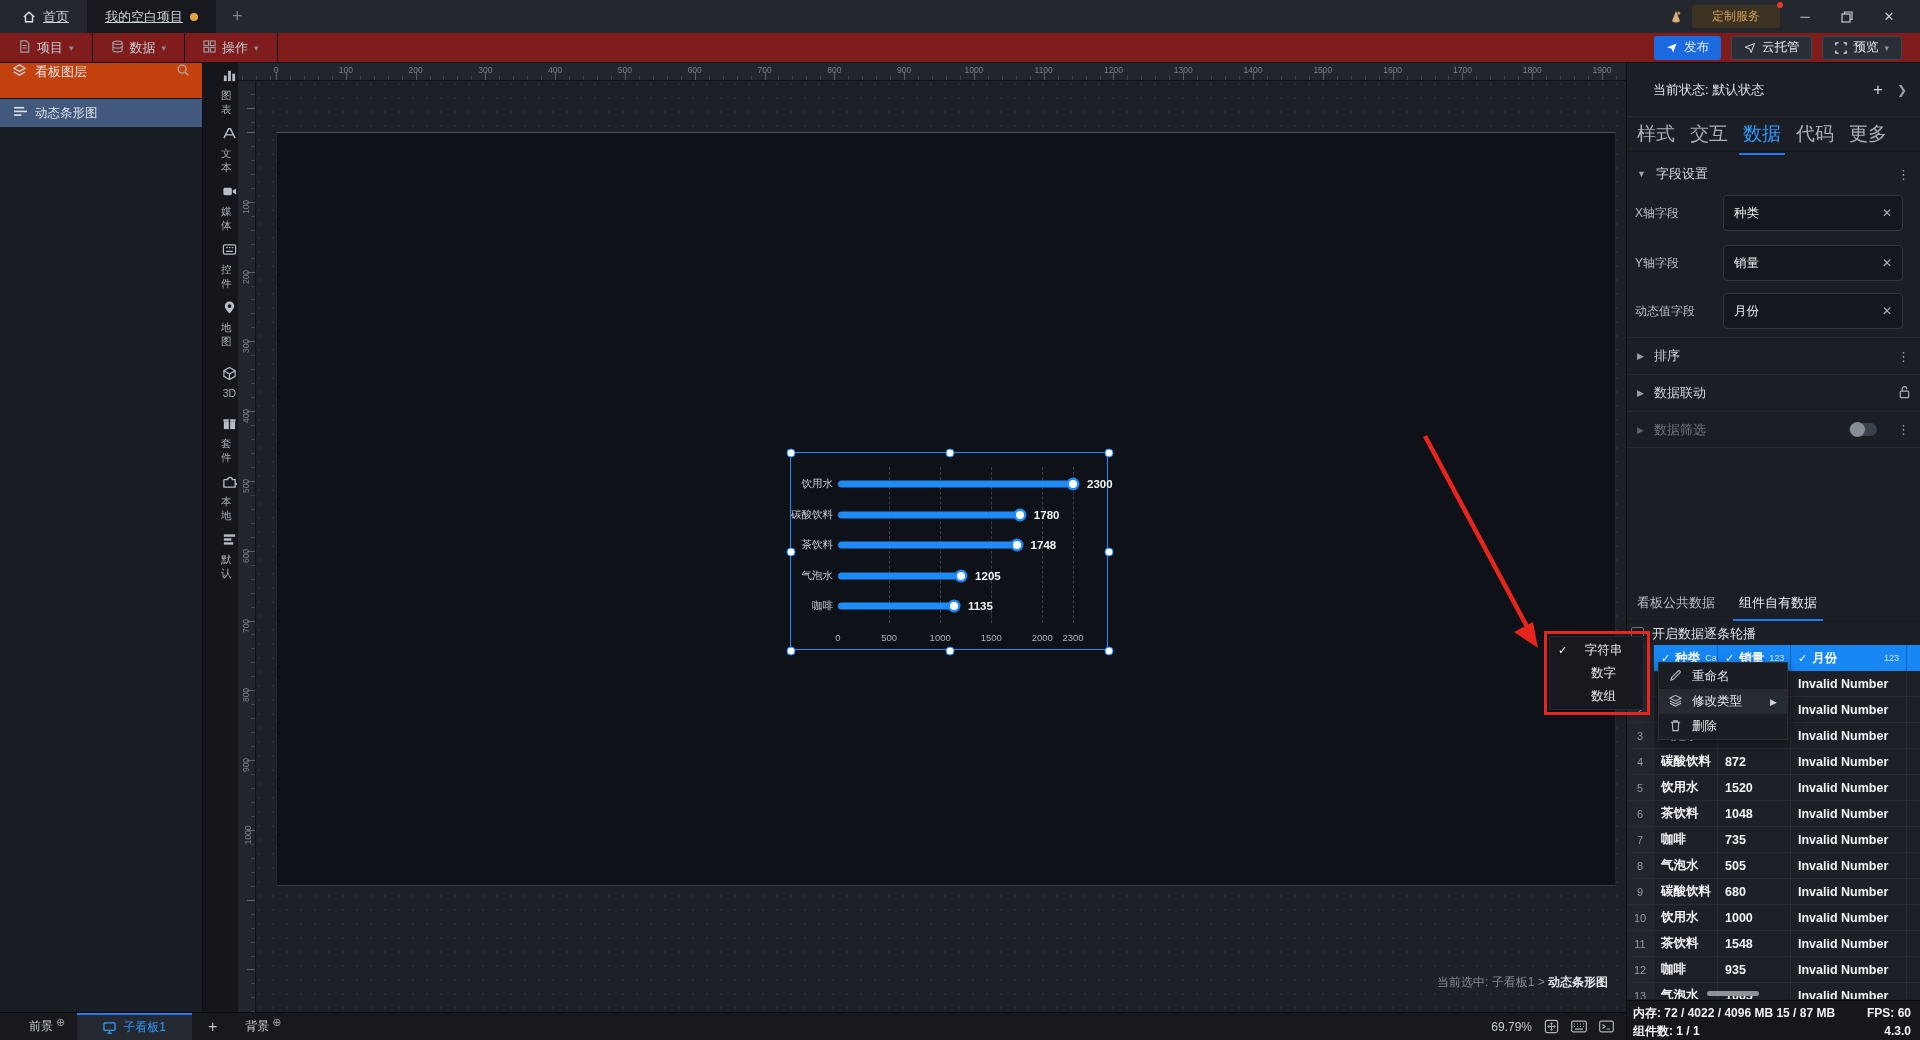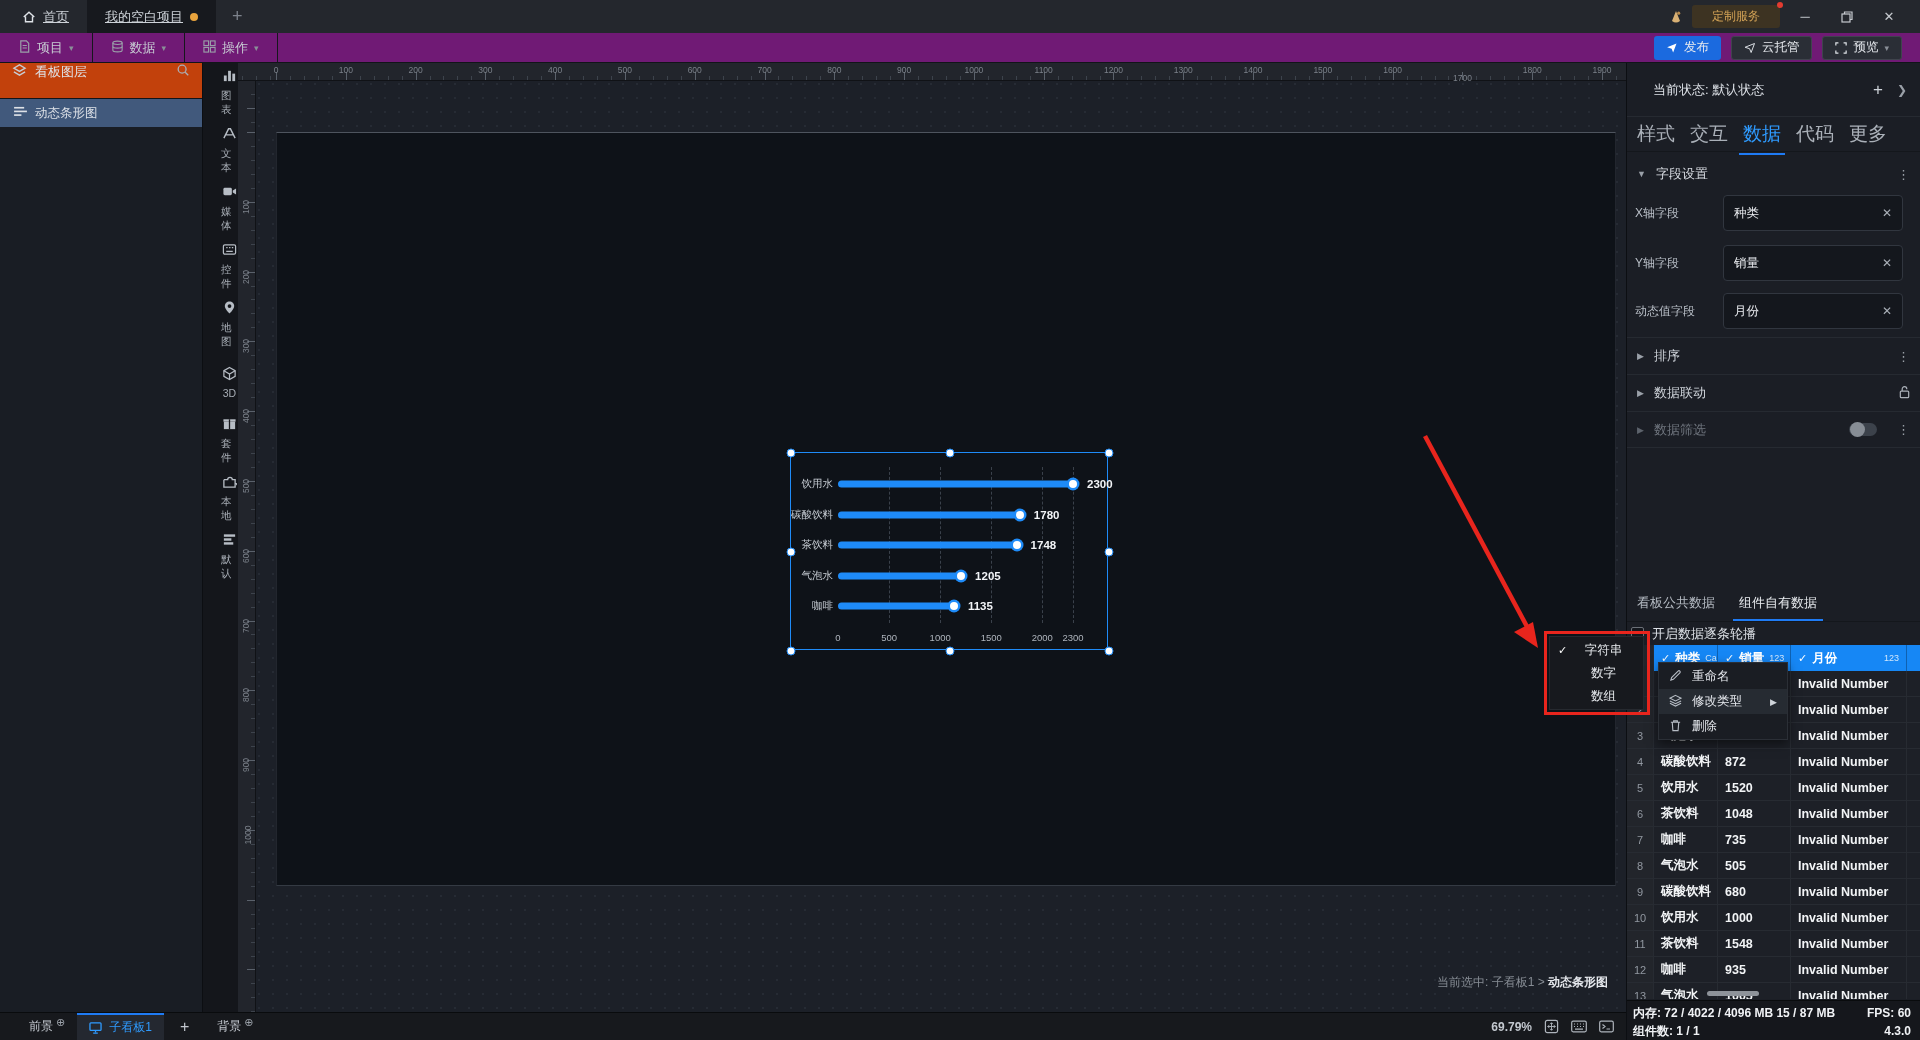--- a/index.html
+++ b/index.html
@@ -12,21 +12,21 @@
   .wtab.home { padding-left:22px; }
   .wtab.active { background:#17191e; }
   .dot-modified { width:8px; height:8px; border-radius:50%; background:#e8a33d; }
   .newtab { display:flex; align-items:center; padding:0 16px; color:#7d838c; font-size:18px; }
   #tab-right { margin-left:auto; display:flex; align-items:center; gap:8px; padding-right:14px; }
   #custom-badge { background:#3d3322; color:#d2a256; font-size:12px; padding:3px 20px; border-radius:3px; position:relative; }
   #custom-badge .sup-dot { position:absolute; right:-3px; top:-3px; width:6px; height:6px; border-radius:50%; background:#e23b30; }
   .winbtn { width:34px; height:26px; display:flex; align-items:center; justify-content:center; color:#c6cacf; font-size:13px; }
 
   
-  #menubar { position:absolute; left:0; top:33px; width:1920px; height:30px; background:#701a75; border-bottom:1px solid #121419; display:flex; align-items:center; z-index:4; }
+  #menubar { position:absolute; left:0; top:33px; width:1920px; height:30px; background:#7f1d1d; border-bottom:1px solid #121419; display:flex; align-items:center; z-index:4; }
   .menu-item { display:flex; align-items:center; gap:6px; padding:0 18px; height:100%; color:#c8cdd4; font-size:13px; border-right:1px solid #15171c; }
   .menu-item svg { color:#9aa0a9; }
   .chev { font-size:9px; color:#8a9098; }
   #menubar-right { margin-left:auto; display:flex; align-items:center; gap:10px; padding-right:18px; }
   .btn { height:24px; display:flex; align-items:center; gap:6px; padding:0 12px; border-radius:3px; font-size:12.5px; color:#e6e9ee; }
   .btn.primary { background:#1b6adf; }
   .btn.dark { background:#2a2e36; border:1px solid #3f444d; }
 
   
   #layers { position:absolute; left:0; top:63px; width:203px; height:949px; background:#191d24; border-right:1px solid #0c0e12; z-index:3; }
@@ -125,22 +125,22 @@
   #ctx-menu { position:absolute; left:1658px; top:662px; width:130px; height:78px; background:#1a1d23; border:1px solid #2b2f36; box-shadow:0 4px 10px rgba(0,0,0,.5); z-index:8; padding:1px 0; }
   .cmitem { height:25px; display:flex; align-items:center; gap:10px; padding:0 10px; color:#e4e7ec; font-size:12.5px; }
   .cmitem.hl { background:#262b32; }
   .cmitem svg { color:#b7bdc5; }
   .cmitem .subarrow { margin-left:auto; color:#cfd4da; font-size:9px; }
 
   
   #bottombar { position:absolute; left:0; top:1012px; width:1626px; height:28px; background:#17191d; border-top:1px solid #090b0d; display:flex; align-items:stretch; z-index:4; }
   .bbitem { display:flex; align-items:center; gap:3px; padding:0 12px; color:#c3c8cf; font-size:12px; }
   .bbitem .circ-plus { font-size:11px; color:#9aa0a8; position:relative; top:-4px; }
-  #board-tab { background:#242830; border-top:2px solid #1f7bf4; color:#2f9bff; padding:0 12px; display:flex; align-items:center; gap:7px; font-size:12px; }
-  #bb-right { margin-left:auto; display:flex; align-items:center; gap:12px; padding-right:12px; color:#c3c8cf;font-weight:bold; }
+  #board-tab { background:#242830; border-top:2px solid #1f7bf4; color:#2f9bff; padding:0 26px; display:flex; align-items:center; gap:7px; font-size:12px; }
+  #bb-right { margin-left:auto; display:flex; align-items:center; gap:12px; padding-right:12px; color:#c3c8cf; }
   #bb-right svg { color:#aeb4bc; }
 </style>
 </head>
 <body>
 
 <div id="tabbar">
   <div class="wtab home">
     <svg width="14" height="14" viewBox="0 0 16 16">
         <path d="M2 8 L8 2.5 L14 8 M4 7.5 V13.5 H12 V7.5" fill="none" stroke="#dfe3e8" stroke-width="1.6"></path>
       </svg>
@@ -331,21 +331,21 @@
     <span class="rnum" style="left: 526.53px; top: 2px; transform: translateX(-50%);">700</span>
     <span class="rnum" style="left: 596.32px; top: 2px; transform: translateX(-50%);">800</span>
     <span class="rnum" style="left: 666.11px; top: 2px; transform: translateX(-50%);">900</span>
     <span class="rnum" style="left: 735.9px; top: 2px; transform: translateX(-50%);">1000</span>
     <span class="rnum" style="left: 805.69px; top: 2px; transform: translateX(-50%);">1100</span>
     <span class="rnum" style="left: 875.48px; top: 2px; transform: translateX(-50%);">1200</span>
     <span class="rnum" style="left: 945.27px; top: 2px; transform: translateX(-50%);">1300</span>
     <span class="rnum" style="left: 1015.06px; top: 2px; transform: translateX(-50%);">1400</span>
     <span class="rnum" style="left: 1084.85px; top: 2px; transform: translateX(-50%);">1500</span>
     <span class="rnum" style="left: 1154.64px; top: 2px; transform: translateX(-50%);">1600</span>
-    <span class="rnum" style="left: 1224.43px; top: 10px; transform: translateX(-50%);">1700</span>
+    <span class="rnum" style="left: 1224.43px; top: 2px; transform: translateX(-50%);">1700</span>
     <span class="rnum" style="left: 1294.22px; top: 2px; transform: translateX(-50%);">1800</span>
     <span class="rnum" style="left: 1364.01px; top: 2px; transform: translateX(-50%);">1900</span>
   </div>
 <div id="v-ruler">
     <span class="rnum" style="left: 1px; top: 120.79px; transform: rotate(-90deg); transform-origin: center center;">100</span>
     <span class="rnum" style="left: 1px; top: 190.58px; transform: rotate(-90deg); transform-origin: center center;">200</span>
     <span class="rnum" style="left: 1px; top: 260.37px; transform: rotate(-90deg); transform-origin: center center;">300</span>
     <span class="rnum" style="left: 1px; top: 330.16px; transform: rotate(-90deg); transform-origin: center center;">400</span>
     <span class="rnum" style="left: 1px; top: 399.95px; transform: rotate(-90deg); transform-origin: center center;">500</span>
     <span class="rnum" style="left: 1px; top: 469.74px; transform: rotate(-90deg); transform-origin: center center;">600</span>

